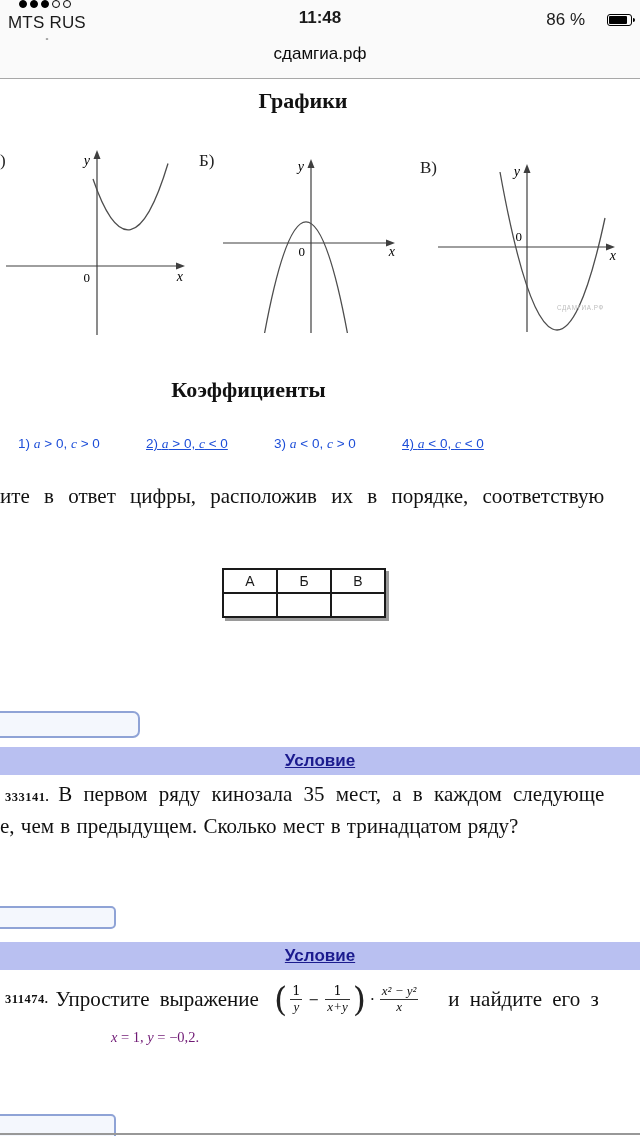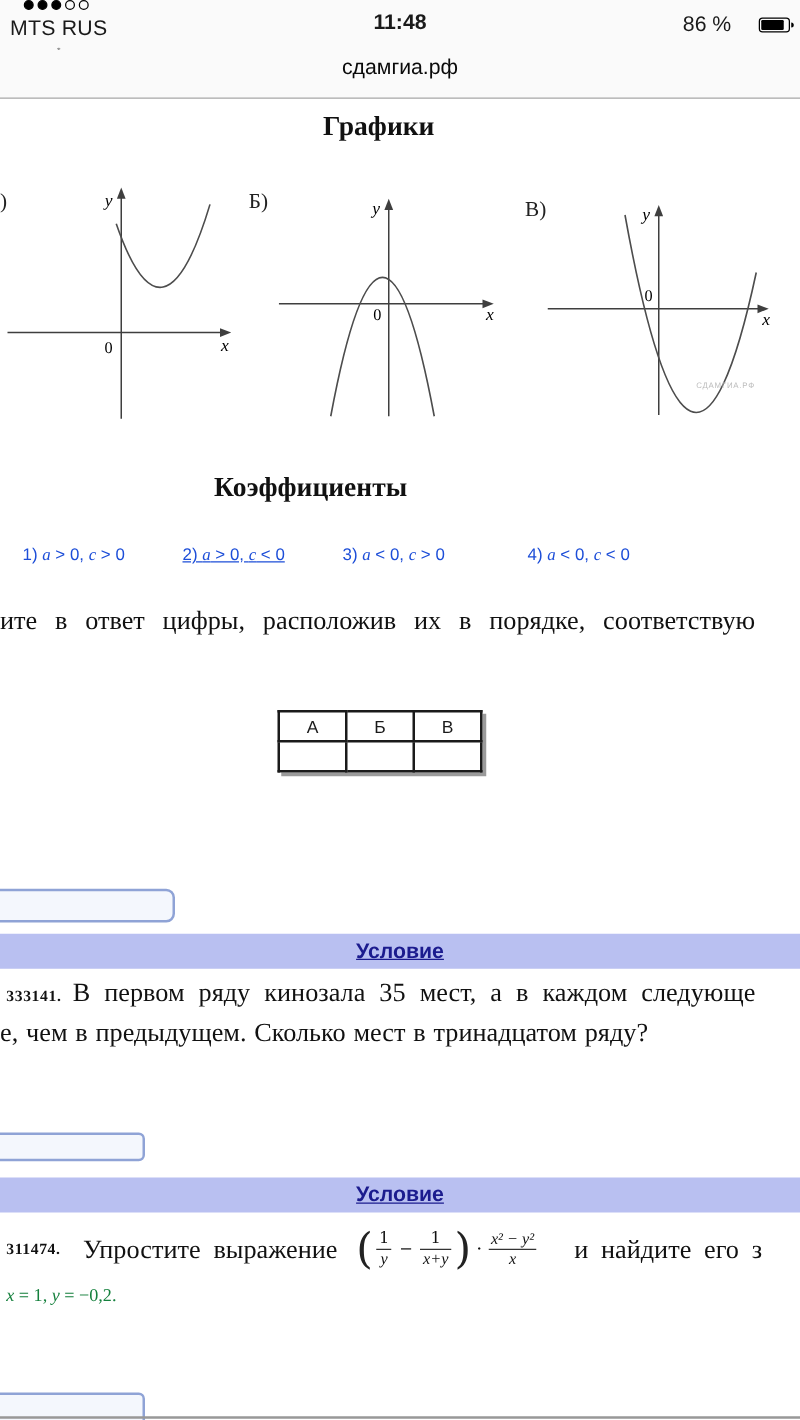--- a/index.html
+++ b/index.html
@@ -51,25 +51,25 @@
     font-weight:bold;font-size:17px;text-align:center;line-height:28px;text-decoration:underline;}
   #bar1{top:747px;}
   #bar2{top:942px;}
   
   .ptext{position:absolute;left:0;width:640px;font-family:"Liberation Serif","DejaVu Serif",serif;
     font-size:21px;color:#111;white-space:nowrap;overflow:hidden;}
   #p1l1{top:782px;word-spacing:6px;}
   #p1l2{top:814px;word-spacing:1px;}
   .pnum{font-weight:bold;font-size:12.5px;margin-left:5px;margin-right:9px;letter-spacing:0.5px;}
   #p2l1{top:976px;height:46px;display:flex;align-items:center;word-spacing:5px;}
-  #p2l1 .pnum{margin-right:18px;font-family:Liberation Serif, serif;}
+  #p2l1 .pnum{margin-right:7px;font-family:Liberation Serif, serif;}
   #p2outro{margin-left:28px;}
   #p2intro{margin-right:14px;}
   #p2l2{top:1029px;left:5px;width:300px;font-family:"Liberation Serif","DejaVu Serif",serif;
-    font-size:14.5px;position:absolute;color:#15803d;}
+    font-size:14.5px;position:absolute;color:#701a75;text-align:center;}
   
   .math{display:inline-flex;align-items:center;font-family:"DejaVu Serif","Liberation Serif",serif;font-size:13px;word-spacing:0;}
   .frac{display:inline-block;text-align:center;vertical-align:middle;line-height:1.15;margin:0 2px;}
   .frac .num{display:block;border-bottom:1px solid #333;padding:0 2px;}
   .frac .den{display:block;padding:0 2px;}
   .paren{font-size:34px;font-weight:400;line-height:0.9;margin:0 1px;color:#222;font-family:"DejaVu Serif",serif;}
   .mop{margin:0 4px;}
   .mdot{margin:0 3px;font-size:15px;}
   
   #bottomline{position:absolute;left:0;top:1133px;width:640px;height:2px;background:#989898;}
@@ -146,21 +146,21 @@
     <text x="82" y="16" text-anchor="end" font-size="14" font-style="italic" font-family="Liberation Serif,serif">y</text>
     <text x="178" y="100" text-anchor="end" font-size="14" font-style="italic" font-family="Liberation Serif,serif">x</text>
     <text x="119" y="150" font-size="6.3" letter-spacing="0.6" fill="#bdbdbd" font-family="Liberation Sans,sans-serif">СДАМГИА.РФ</text>
   </svg>
 
   <div class="h-serif" id="coeff-title">Коэффициенты</div>
 
   <span class="option" style="left:18px;"><span>1) </span><span class="var">a</span><span> &gt; 0, </span><span class="var">c</span><span> &gt; 0</span></span>
   <span class="option" style="left:146px;text-decoration:underline;"><span>2) </span><span class="var">a</span><span> &gt; 0, </span><span class="var">c</span><span> &lt; 0</span></span>
   <span class="option" style="left:274px;"><span>3) </span><span class="var">a</span><span> &lt; 0, </span><span class="var">c</span><span> &gt; 0</span></span>
-  <span class="option" style="left:422px;"><span>4) </span><span class="var">a</span><span> &lt; 0, </span><span class="var">c</span><span> &lt; 0</span></span>
+  <span class="option" style="left:402px;text-decoration:underline;"><span>4) </span><span class="var">a</span><span> &lt; 0, </span><span class="var">c</span><span> &lt; 0</span></span>
 
   <div id="instruction">ите в ответ цифры, расположив их в порядке, соответствую</div>
 
   <table id="answer-table">
     <thead>
       <tr>
         <th>А</th>
         <th>Б</th>
         <th>В</th>
       </tr>

